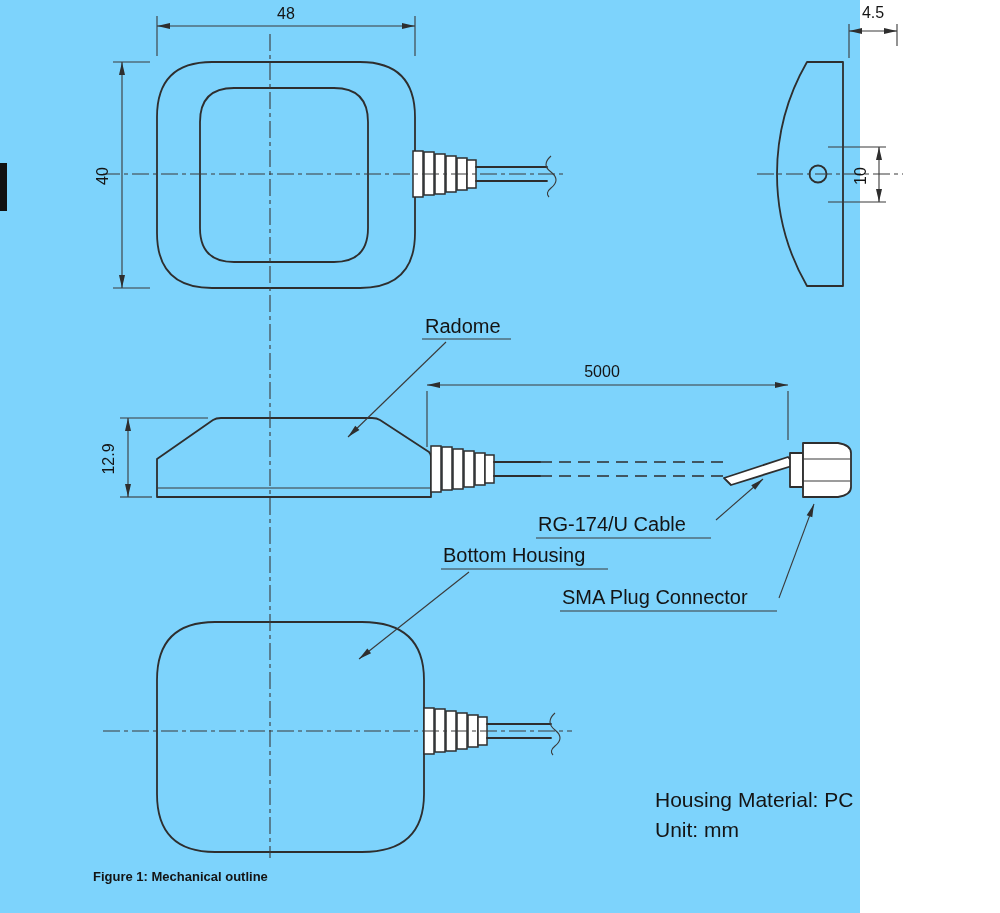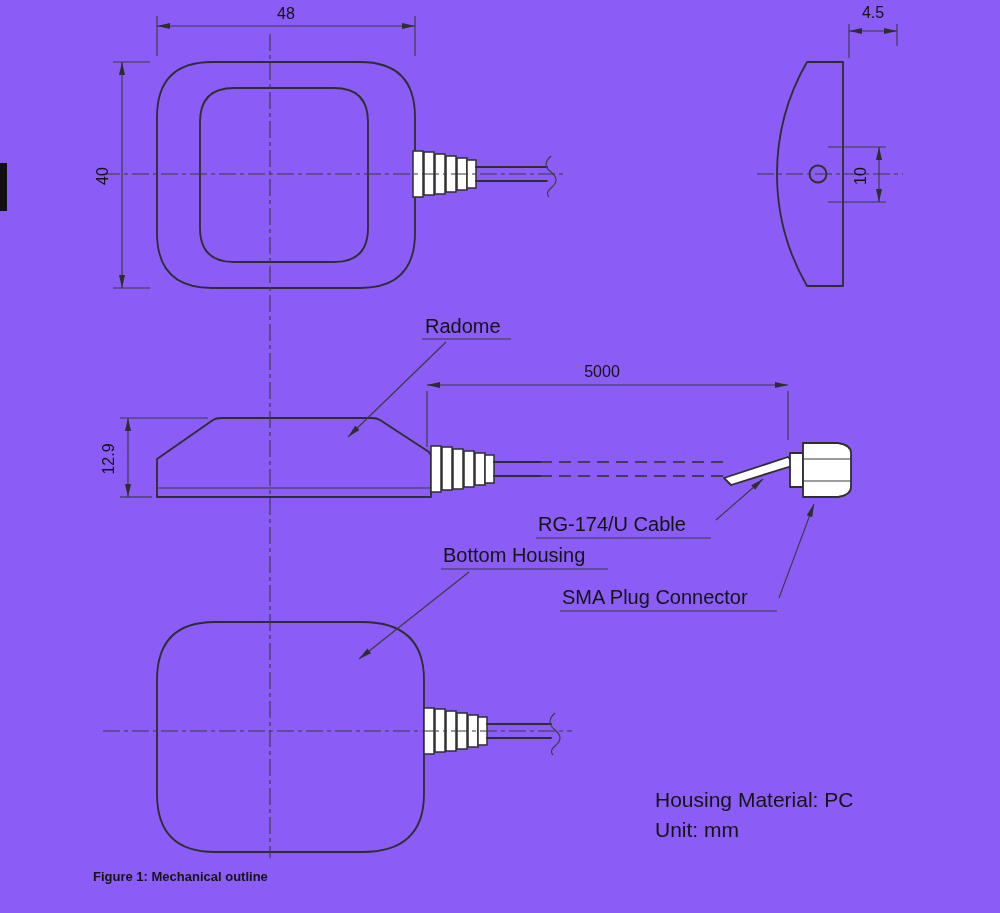--- a/index.html
+++ b/index.html
@@ -1,18 +1,18 @@
 <!DOCTYPE html>
 <html><head>
 <meta charset="utf-8">
 <style>
   *{margin:0;padding:0;box-sizing:border-box}
   html,body{background:#ffffff}
   body{width:1000px;height:913px;font-family:"Liberation Sans",sans-serif;overflow:hidden}
-  .sheet{position:relative;width:1000px;height:913px;background:#8b5cf6}
+  .sheet{position:relative;width:860px;height:913px;background:#7dd3fc}
   svg{position:absolute;left:0;top:0}
   .obj{fill:none;stroke:#2e2e2e;stroke-width:1.8;stroke-linejoin:round;stroke-linecap:round}
   .thin{fill:none;stroke:#3a3a3a;stroke-width:1.1}
   .cl{fill:none;stroke:#3a3a3a;stroke-width:1.1;stroke-dasharray:17 4 4 4}
   .dashln{fill:none;stroke:#2e2e2e;stroke-width:1.5;stroke-dasharray:12 7}
   .rib{fill:#ffffff;stroke:#2e2e2e;stroke-width:1.5}
   .fillshape{fill:#ffffff;stroke:#2e2e2e;stroke-width:1.8;stroke-linejoin:round}
   text{fill:#141414}
   .dimtext{font-size:16px}
   .lbl{font-size:20px}

